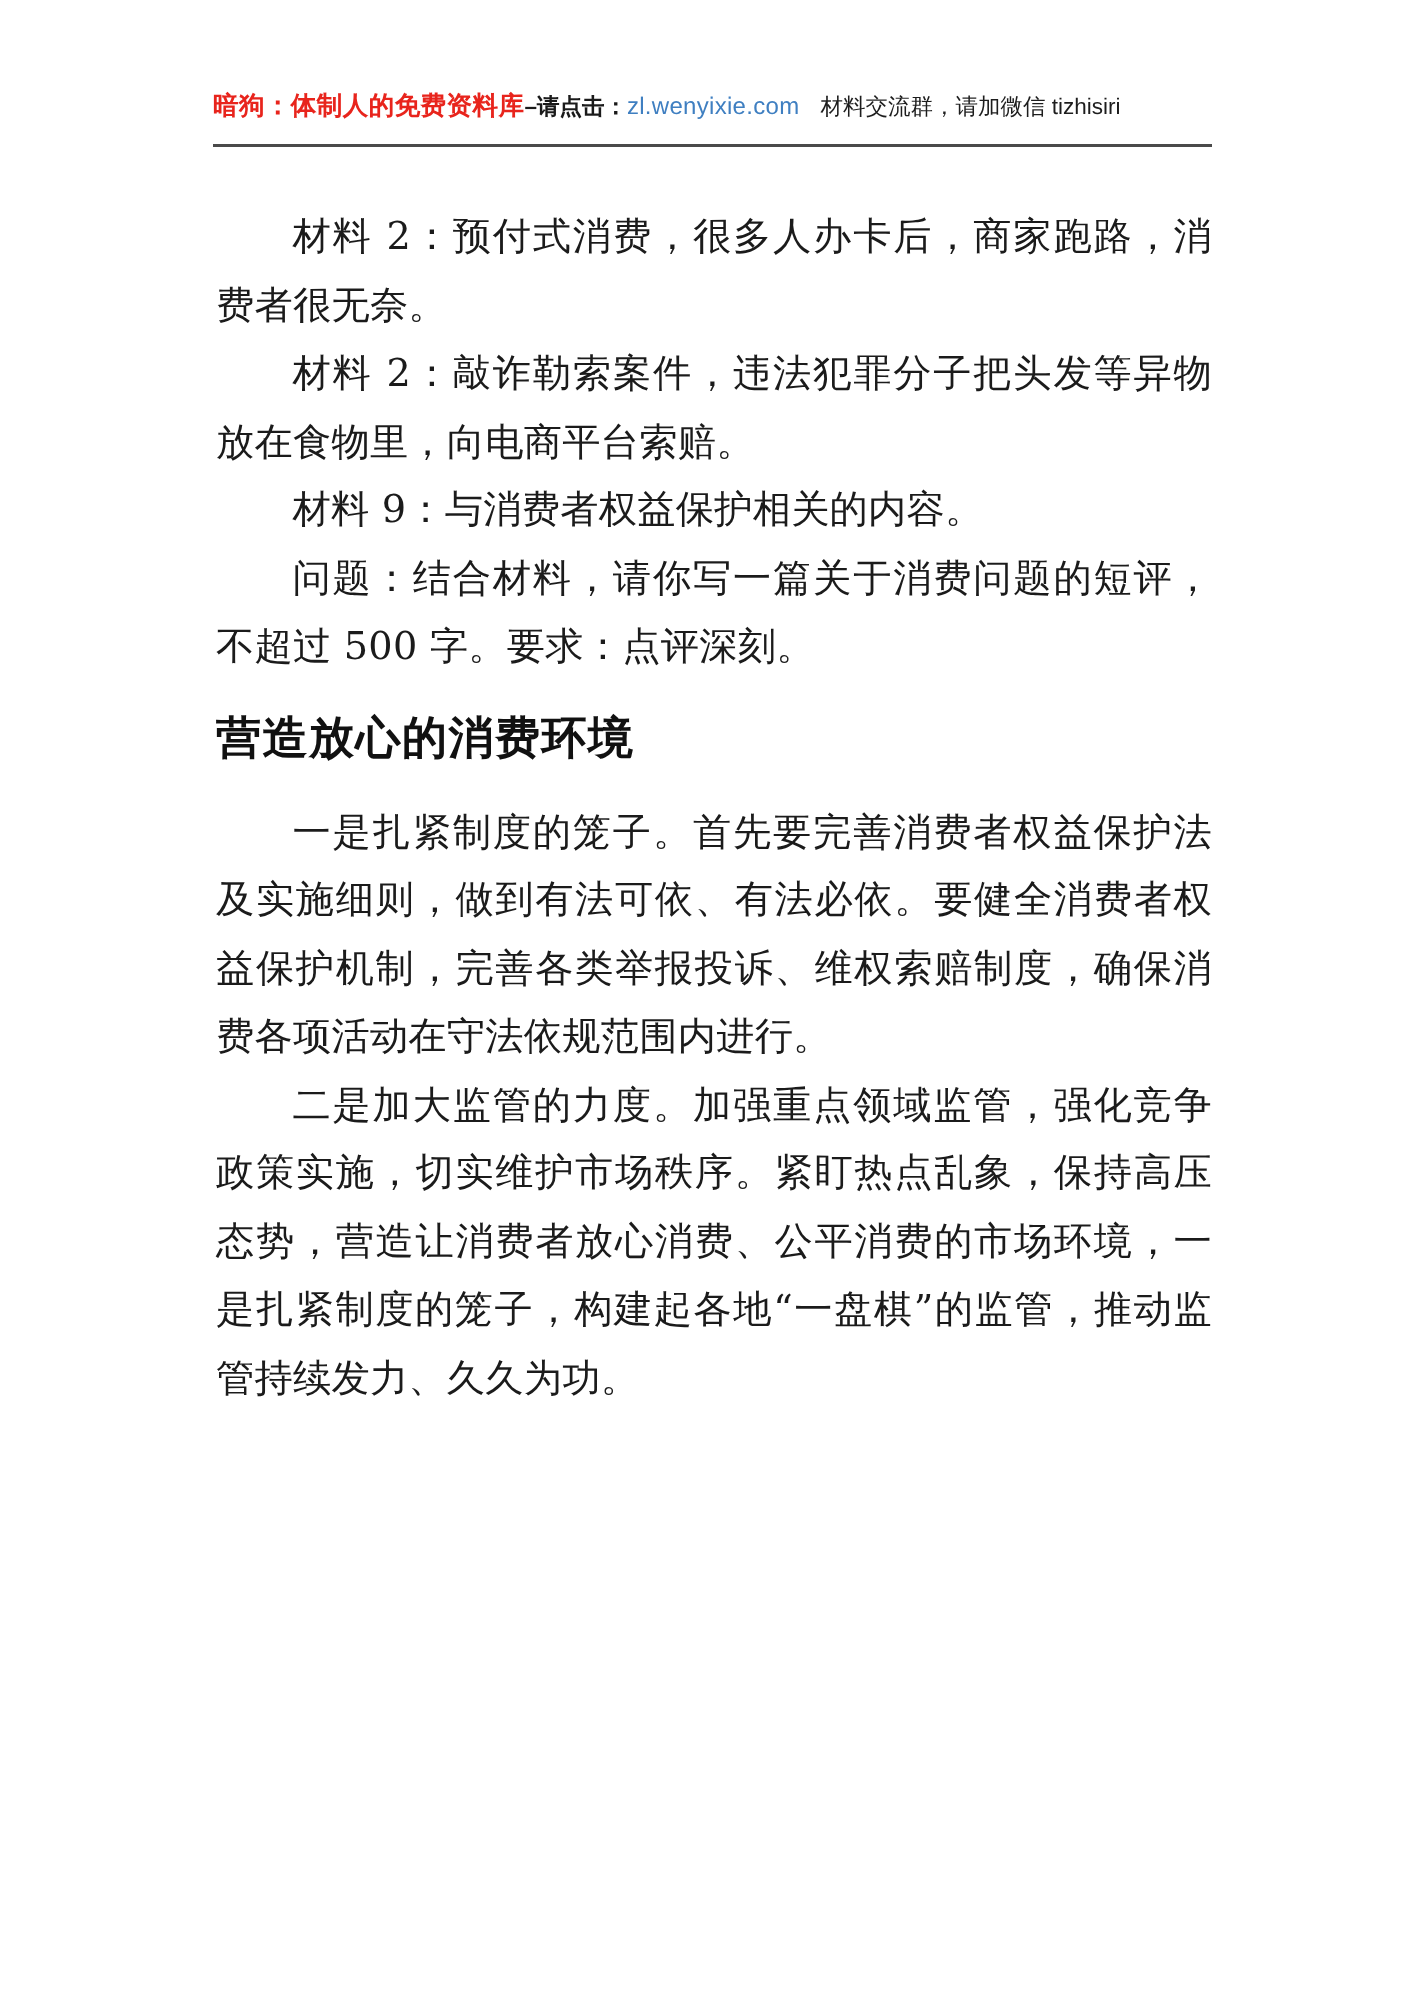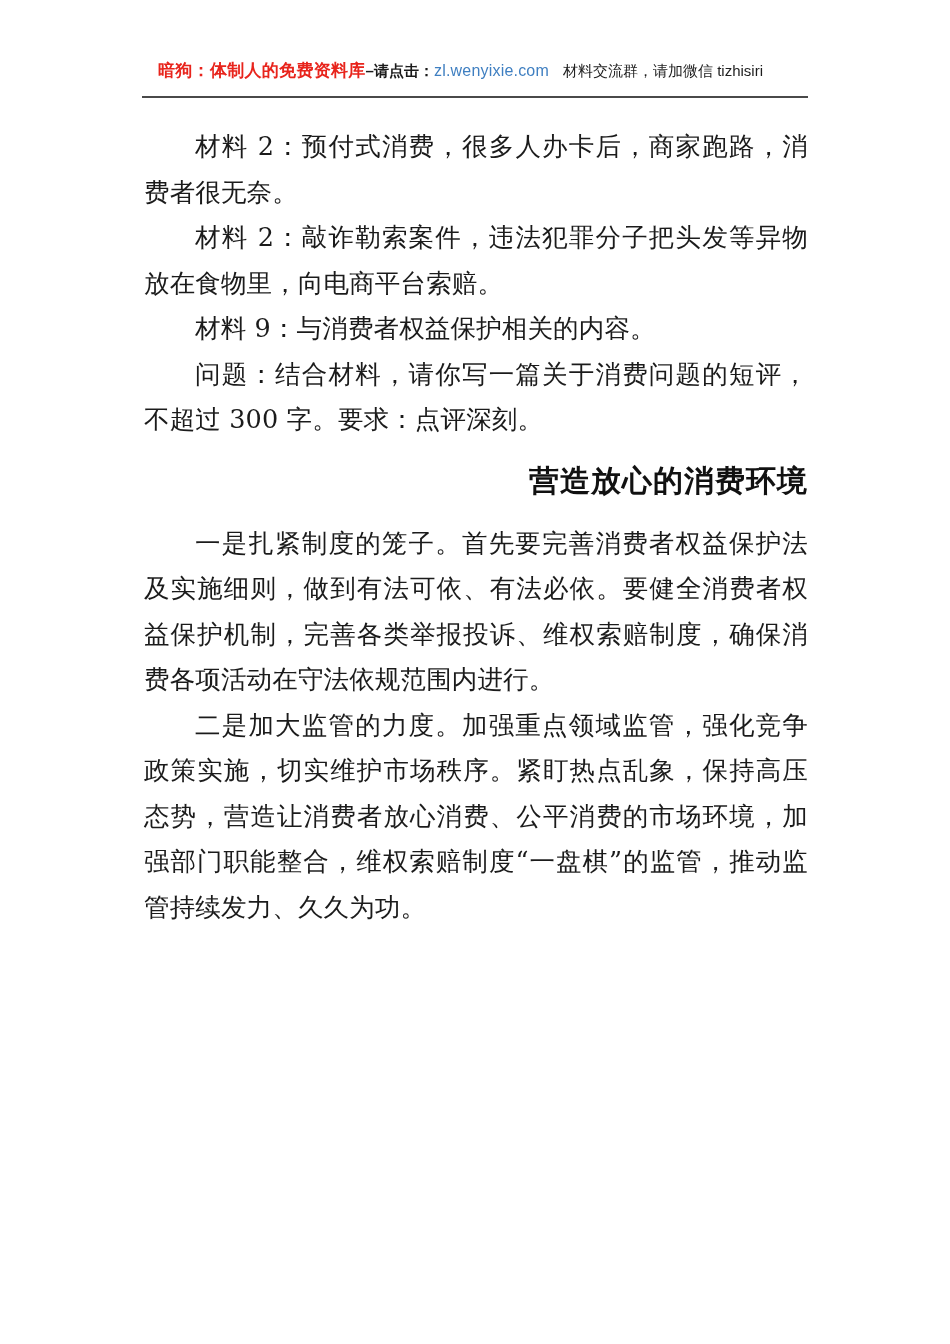--- a/index.html
+++ b/index.html
@@ -21,21 +21,21 @@
     left: 0;
     top: 0;
     width: 950px;
     height: 1344px;
     background: #ffffff;
   }
 
   
   .header-band {
     position: absolute;
-    left: 158px;
+    left: 142px;
     top: 58px;
     width: 666px;
   }
 
   .header-line {
     display: block;
     white-space: nowrap;
     font-size: 15.5px;
     line-height: 26px;
     letter-spacing: 0px;
@@ -77,21 +77,21 @@
     top: 96px;
     width: 666px;
     height: 0;
     border-top: 2.2px solid #4a4a4a;
   }
 
   
   .body-area {
     position: absolute;
     left: 144px;
-    top: 124px;
+    top: 136px;
     width: 664px;
   }
 
   .para {
     font-family: "DejaVu Serif", "Liberation Serif", serif;
     font-size: 25.5px;
     line-height: 45.5px;
     color: #1b1b1b;
     text-align: justify;
     text-justify: inter-character;
@@ -100,21 +100,21 @@
     letter-spacing: 0.15px;
     font-weight: 500;
   }
 
   .doc-title {
     font-family: "Liberation Sans", "DejaVu Sans", sans-serif;
     font-size: 30px;
     line-height: 44px;
     font-weight: bold;
     color: #111111;
-    text-align: right;
+    text-align: left;
     letter-spacing: 1px;
     margin: 16px 0 18px 0;
   }
 </style>
 </head>
 <body>
 
 <div class="page">
 
   <div class="header-band">
@@ -122,21 +122,21 @@
       <span class="hdr-red">暗狗：体制人的免费资料库</span><span class="hdr-dark">–请点击：</span><span class="hdr-link">zl.wenyixie.com</span><span class="hdr-gap"></span><span class="hdr-plain">材料交流群，请加微信 tizhisiri</span>
     </div>
   </div>
   <div class="header-rule"></div>
 
   <div class="body-area">
 
     <p class="para">材料 2：预付式消费，很多人办卡后，商家跑路，消费者很无奈。</p>
     <p class="para">材料 2：敲诈勒索案件，违法犯罪分子把头发等异物放在食物里，向电商平台索赔。</p>
     <p class="para">材料 9：与消费者权益保护相关的内容。</p>
-    <p class="para">问题：结合材料，请你写一篇关于消费问题的短评，不超过 300 字。要求：点评深刻。</p>
+    <p class="para">问题：结合材料，请你写一篇关于消费问题的短评，不超过 500 字。要求：点评深刻。</p>
 
     <h1 class="doc-title">营造放心的消费环境</h1>
 
     <p class="para">一是扎紧制度的笼子。首先要完善消费者权益保护法及实施细则，做到有法可依、有法必依。要健全消费者权益保护机制，完善各类举报投诉、维权索赔制度，确保消费各项活动在守法依规范围内进行。</p>
-    <p class="para">二是加大监管的力度。加强重点领域监管，强化竞争政策实施，切实维护市场秩序。紧盯热点乱象，保持高压态势，营造让消费者放心消费、公平消费的市场环境，加强部门职能整合，维权索赔制度“一盘棋”的监管，推动监管持续发力、久久为功。</p>
+    <p class="para">二是加大监管的力度。加强重点领域监管，强化竞争政策实施，切实维护市场秩序。紧盯热点乱象，保持高压态势，营造让消费者放心消费、公平消费的市场环境，一是扎紧制度的笼子，构建起各地“一盘棋”的监管，推动监管持续发力、久久为功。</p>
 
   </div>
 </div>
 
 </body></html>

